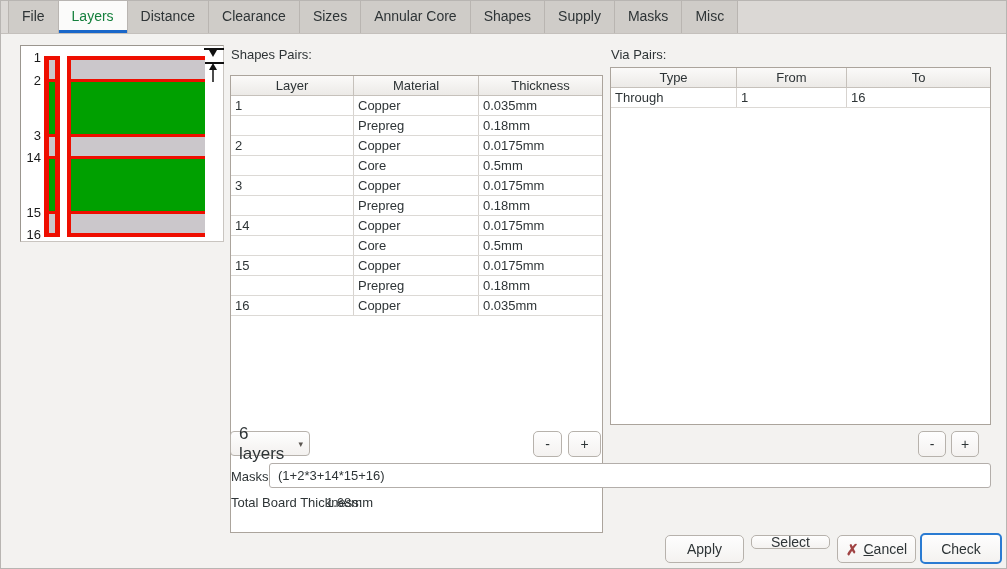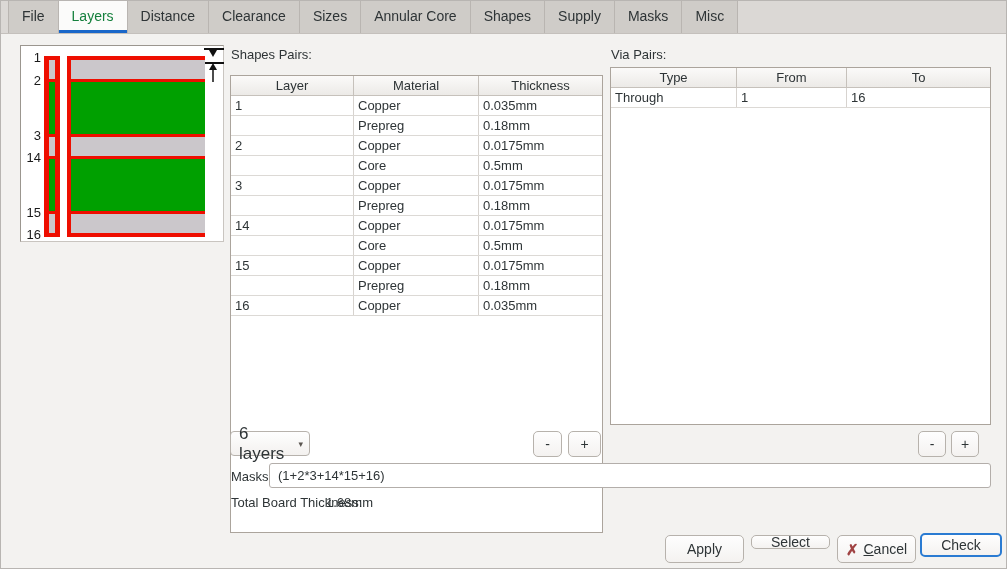--- a/index.html
+++ b/index.html
@@ -219,15 +219,15 @@
 
   <div class="section-label" style="left:230px;top:494px;">Total Board Thickness:</div>
   <div class="section-label" style="left:325px;top:494px;">1.68mm</div>
 
   <button class="btn" style="left:664px;top:534px;width:79px;height:28px;">Apply</button>
   <button class="btn" style="left:750px;top:534px;width:79px;height:14px;">Select</button>
   <button class="btn" style="left:836px;top:534px;width:79px;height:28px;">
     <span class="cancel-x">✗</span>
     <span><u>C</u><span>ancel</span></span>
   </button>
-  <button class="btn check-btn" style="left:919px;top:532px;width:82px;height:24px;">Check</button>
+  <button class="btn check-btn" style="left:919px;top:532px;width:82px;height:31px;">Check</button>
 
 </div>
 
 </body></html>

